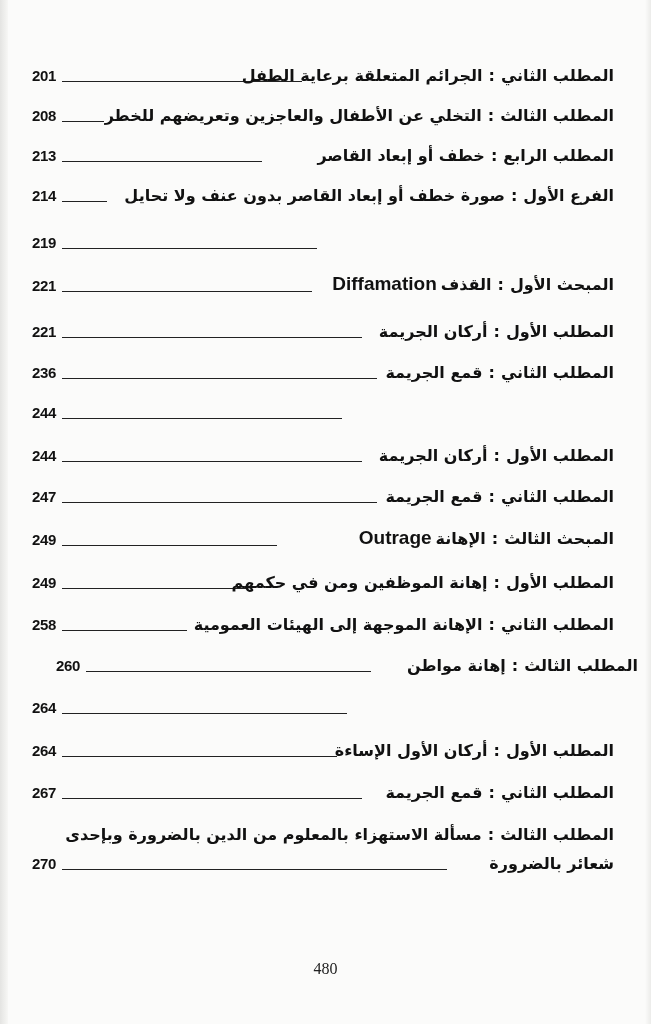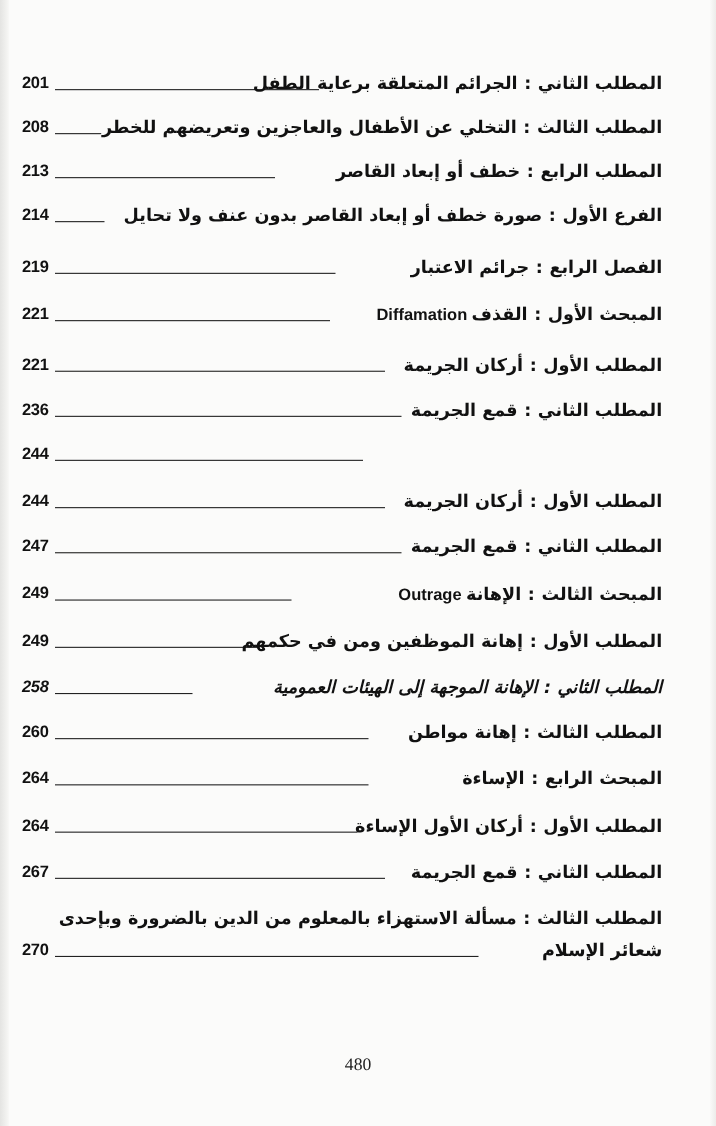--- a/index.html
+++ b/index.html
@@ -28,21 +28,21 @@
       background: linear-gradient(to left, #ececea, #fbfbfa);
     }
     .toc {
       position: absolute;
       left: 20px;
       top: 0;
       width: 590px;
     }
     .toc-row {
       position: absolute;
-      left: 0;
+      left: 12px;
       width: 590px;
       height: 30px;
     }
     .toc-page {
       position: absolute;
       left: 0;
       bottom: 2px;
       font-family: "Liberation Sans", sans-serif;
       font-weight: bold;
       font-size: 15px;
@@ -65,21 +65,21 @@
       font-family: "DejaVu Sans", sans-serif;
       font-weight: bold;
       font-size: 16px;
       color: #111;
     }
     .toc-title .label { }
     .toc-title .sep { padding: 0 6px; }
     .toc-title .latin {
       font-family: "Liberation Sans", sans-serif;
       font-weight: bold;
-      font-size: 15px;
+      font-size: 19px;
       padding: 0 4px;
       margin-left: 10px;
     }
     .footer-page {
       position: absolute;
       left: 0; right: 0;
       top: 960px;
       text-align: center;
       font-family: "Liberation Serif", serif;
       font-size: 16px;
@@ -122,23 +122,20 @@
     <span class="toc-page">214</span>
     <span class="toc-leader" style="width:45px;"></span>
     <span class="toc-title">
       <span class="label">الفرع الأول</span><span class="sep">:</span><span>صورة خطف أو إبعاد القاصر بدون عنف ولا تحايل</span>
     </span>
   </div>
 
   <div class="toc-row" style="top:223px;">
     <span class="toc-page">219</span>
     <span class="toc-leader" style="width:255px;"></span>
-    <span class="toc-title">
-      <span class="label">الفصل الرابع</span><span class="sep">:</span><span>جرائم الاعتبار</span>
-    </span>
   </div>
 
   <div class="toc-row" style="top:266px;">
     <span class="toc-page">221</span>
     <span class="toc-leader" style="width:250px;"></span>
     <span class="toc-title">
       <span class="label">المبحث الأول</span><span class="sep">:</span><span>القذف</span><span class="latin">Diffamation</span>
     </span>
   </div>
 
@@ -188,42 +185,39 @@
   </div>
 
   <div class="toc-row" style="top:563px;">
     <span class="toc-page">249</span>
     <span class="toc-leader" style="width:185px;"></span>
     <span class="toc-title">
       <span class="label">المطلب الأول</span><span class="sep">:</span><span>إهانة الموظفين ومن في حكمهم</span>
     </span>
   </div>
 
-  <div class="toc-row" style="top:605px;font-style:italic;">
+  <div class="toc-row" style="top:605px;">
     <span class="toc-page">258</span>
     <span class="toc-leader" style="width:125px;"></span>
     <span class="toc-title">
       <span class="label">المطلب الثاني</span><span class="sep">:</span><span>الإهانة الموجهة إلى الهيئات العمومية</span>
     </span>
   </div>
 
-  <div class="toc-row" style="top:646px;">
+  <div class="toc-row" style="top:646px;margin-left:24px;">
     <span class="toc-page">260</span>
     <span class="toc-leader" style="width:285px;"></span>
     <span class="toc-title">
       <span class="label">المطلب الثالث</span><span class="sep">:</span><span>إهانة مواطن</span>
     </span>
   </div>
 
   <div class="toc-row" style="top:688px;">
     <span class="toc-page">264</span>
     <span class="toc-leader" style="width:285px;"></span>
-    <span class="toc-title">
-      <span class="label">المبحث الرابع</span><span class="sep">:</span><span>الإساءة</span>
-    </span>
   </div>
 
   <div class="toc-row" style="top:731px;">
     <span class="toc-page">264</span>
     <span class="toc-leader" style="width:275px;"></span>
     <span class="toc-title">
       <span class="label">المطلب الأول</span><span class="sep">:</span><span>أركان الأول الإساءة</span>
     </span>
   </div>
 
@@ -238,19 +232,19 @@
   <div class="toc-row" style="top:815px;">
     <span class="toc-title">
       <span class="label">المطلب الثالث</span><span class="sep">:</span><span>مسألة الاستهزاء بالمعلوم من الدين بالضرورة وبإحدى</span>
     </span>
   </div>
 
   <div class="toc-row" style="top:844px;text-align:right;">
     <span class="toc-page">270</span>
     <span class="toc-leader" style="width:385px;"></span>
     <span class="toc-title">
-      <span>شعائر الإسلام</span>
+      <span>شعائر بالضرورة</span>
     </span>
   </div>
 
 </div>
 
 <div class="footer-page">480</div>
 
 </body></html>

